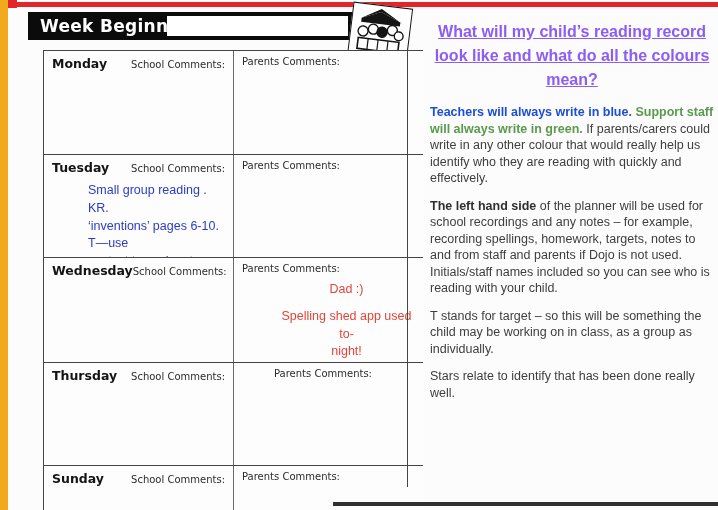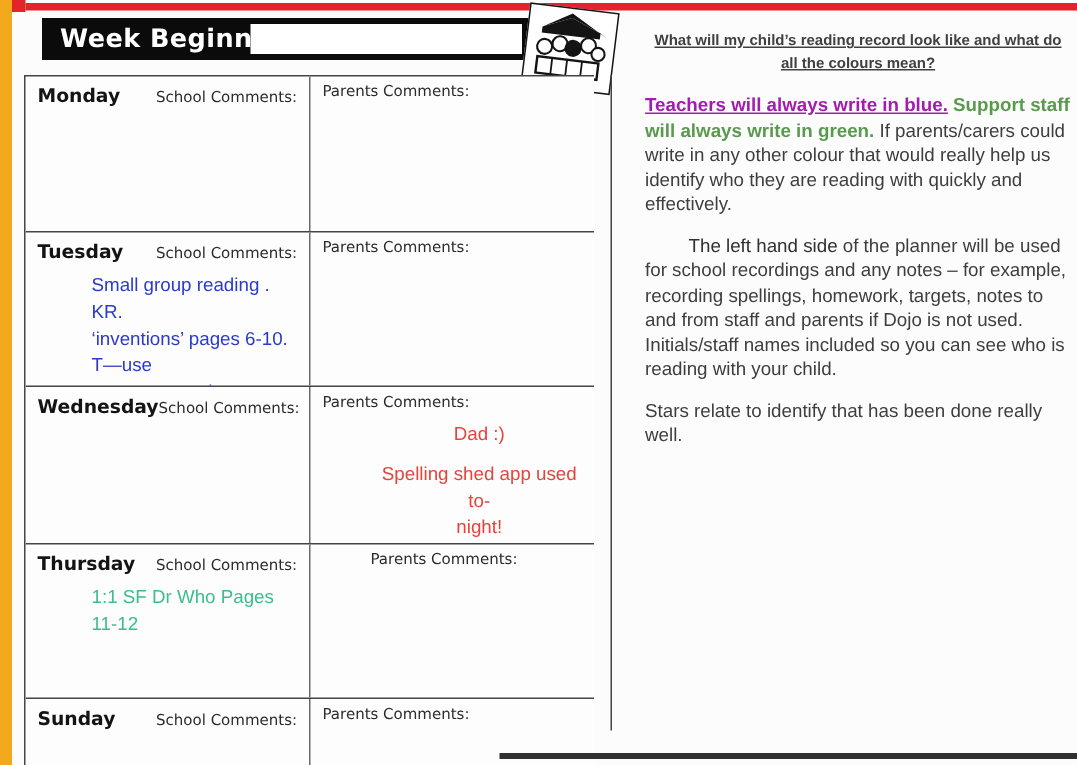--- a/index.html
+++ b/index.html
@@ -25,21 +25,21 @@
   }
   .header-input {
     position:absolute; left:139px; top:4px; width:181px; height:20px;
     background:#ffffff; border:none; outline:none; font-size:13px; padding:0 4px;
   }
   .clipart {
     position:absolute; left:350px; top:5px; width:60px; height:55px;
     transform:rotate(7deg); background:#ffffff; border:1.5px solid #141414;
   }
   .planner-table {
-    position:absolute; left:16px; top:50px; width:380px; height:460px;
+    position:absolute; left:43px; top:50px; width:380px; height:460px;
     border-left:1px solid #454545; border-top:1px solid #454545;
     overflow:hidden; background:#FDFDFD;
   }
   .table-right-border { position:absolute; left:407px; top:50px; width:1px; height:437px; background:#454545; }
   .row { display:grid; grid-template-columns:190px 189px; border-bottom:1px solid #454545; }
   .row:last-child { border-bottom:none; height:110px; }
   .cell { padding:5px 6px 0 8px; overflow:hidden; }
   .cell.school { border-right:1px solid #6a6a6a; }
   .cell-head { display:flex; justify-content:space-between; align-items:baseline; padding-right:2px; }
   .day { font-weight:bold; font-size:12.5px; color:#141414; }
@@ -52,31 +52,31 @@
   }
   .comment + .comment { padding-top:9px; }
   .ink-blue  { color:#2B3BC8; }
   .ink-red   { color:#E2453A; }
   .ink-green { color:#3CBE8C; }
 
   
   .info-panel { position:absolute; left:430px; top:14px; width:284px; }
   .info-heading {
     font-family:"Liberation Sans", sans-serif;
-    color:#404040; font-weight:bold; font-size:10px; line-height:1.5;
+    color:#8b5cf6; font-weight:bold; font-size:16px; line-height:1.5;
     text-align:center; text-decoration:underline; margin:6px 0 12px 0;
   }
   .info-panel p {
     font-family:"Liberation Sans", sans-serif;
     font-size:12.5px; color:#3E3E3E; line-height:1.32; margin-bottom:11px;
     text-align:left;
   }
-  .b-blue  { color:#a21caf; font-weight:bold;text-decoration:underline; }
+  .b-blue  { color:#1d4ed8; font-weight:bold; }
   .b-green { color:#5A9A4E; font-weight:bold; }
-  .b-dark  { font-weight:normal; color:#303030;margin-left:29px; }
+  .b-dark  { font-weight:bold; color:#303030; }
 </style>
 </head>
 <body>
 
 <div class="page">
 
   <div class="stripe-yellow"></div>
   <div class="square-red"></div>
   <div class="bar-red-top"></div>
 
@@ -151,21 +151,20 @@
 night!</div>
       </div>
     </div>
 
     <div class="row" style="height:103px;gap:32px;">
       <div class="cell school">
         <div class="cell-head">
           <span class="day">Thursday</span>
           <span class="col-label">School Comments:</span>
         </div>
-        <div class="comment ink-green">1:1 SF  Dr Who Pages 11-12</div>
       </div>
       <div class="cell">
         <div class="cell-head">
           <span class="col-label">Parents Comments:</span>
         </div>
       </div>
     </div>
 
     <div class="row">
       <div class="cell school">
@@ -184,20 +183,21 @@
   </div>
   <div class="table-right-border"></div>
 
   <div class="info-panel">
     <div class="info-heading">What will my child’s reading record look like and what do all the colours mean?</div>
 
     <p><span class="b-blue">Teachers will always write in blue.</span><span class="b-green"> Support staff will always write in green.</span><span> If parents/carers could write in any other colour that would really help us identify who they are reading with quickly and effectively.</span></p>
 
     <p><span class="b-dark">The left hand side</span><span> of the planner will be used for school recordings and any notes – for example, recording spellings, homework, targets, notes to and from staff and parents if Dojo is not used.  Initials/staff names included so you can see who is reading with your child.</span></p>
 
+    <p>T stands for target – so this will be something the child may be working on in class, as a group as individually.</p>
 
     <p>Stars relate to identify that has been done really well.</p>
 
   </div>
 
   <div class="line-bottom"></div>
 
 </div>
 
 </body></html>

